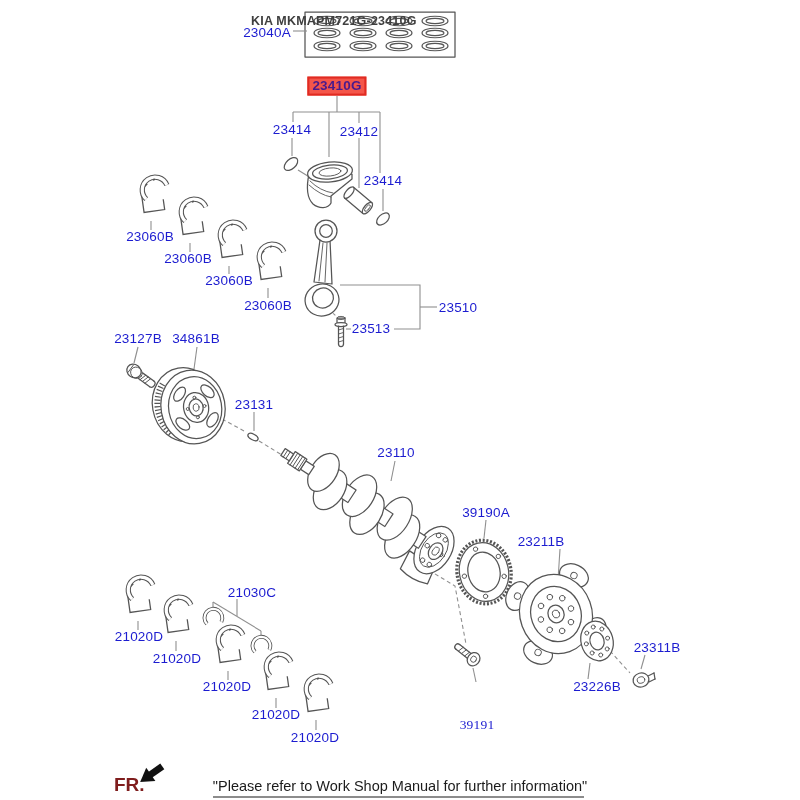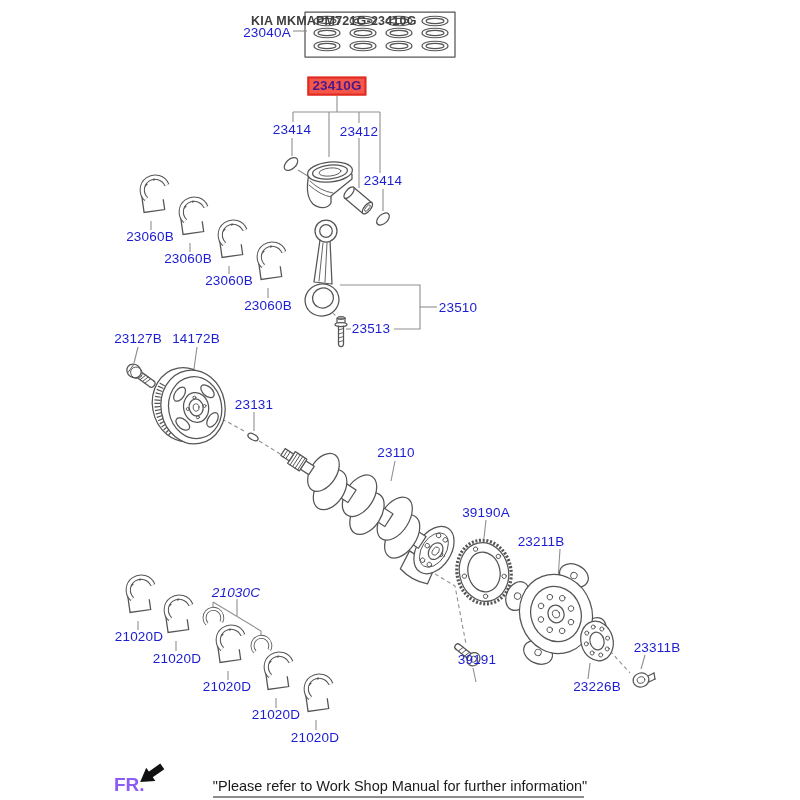--- a/index.html
+++ b/index.html
@@ -22,21 +22,21 @@
     white-space:nowrap;line-height:1.1;cursor:pointer;
   }
   .part-label.highlighted{
     background:var(--highlight_bg);border:2px solid var(--highlight_border);
     color:var(--highlight_text);padding:0 3px;font-weight:bold;
   }
   #catalog-title{
     position:absolute;left:221px;top:14px;z-index:4;
     font-size:12.5px;font-weight:600;color:#3f3f3f;letter-spacing:.2px;white-space:nowrap;padding-left:30px;
   }
-  #fr-label{position:absolute;left:114px;top:774px;z-index:3;font-size:19px;font-weight:bold;color:#8b5cf6;}
+  #fr-label{position:absolute;left:114px;top:774px;z-index:3;font-size:19px;font-weight:bold;color:#7f1d1d;}
   #footer-note{
     position:absolute;left:400px;top:786px;transform:translate(-50%,-50%);z-index:3;
     font-size:14.5px;color:#1b1b1b;white-space:nowrap;
   }
   #bottom-rule{position:absolute;left:213px;top:796px;width:371px;height:2px;background:#8c8c8c;z-index:2;}
 </style>
 </head>
 <body>
 
 <div id="stage">
@@ -357,32 +357,32 @@
       <div class="part-label" style="left: 292px; top: 130px;">23414</div>
       <div class="part-label" style="left: 359px; top: 116px; margin-top: 16px;">23412</div>
       <div class="part-label" style="left: 383px; top: 181px;">23414</div>
       <div class="part-label" style="left: 150px; top: 237px;">23060B</div>
       <div class="part-label" style="left: 188px; top: 259px;">23060B</div>
       <div class="part-label" style="left: 229px; top: 281px;">23060B</div>
       <div class="part-label" style="left: 268px; top: 306px;">23060B</div>
       <div class="part-label" style="left: 458px; top: 308px;">23510</div>
       <div class="part-label" style="left: 371px; top: 329px;">23513</div>
       <div class="part-label" style="left: 138px; top: 339px;">23127B</div>
-      <div class="part-label" style="left: 196px; top: 339px;">14172B</div>
+      <div class="part-label" style="left: 196px; top: 339px;">34861B</div>
       <div class="part-label" style="left: 254px; top: 405px;">23131</div>
       <div class="part-label" style="left: 396px; top: 453px;">23110</div>
       <div class="part-label" style="left: 486px; top: 513px;">39190A</div>
       <div class="part-label" style="left: 541px; top: 542px;">23211B</div>
-      <div class="part-label" style="left: 236px; top: 593px; font-style: italic;">21030C</div>
+      <div class="part-label" style="left: 252px; top: 593px;">21030C</div>
       <div class="part-label" style="left: 139px; top: 637px;">21020D</div>
       <div class="part-label" style="left: 177px; top: 659px;">21020D</div>
       <div class="part-label" style="left: 227px; top: 687px;">21020D</div>
       <div class="part-label" style="left: 276px; top: 715px;">21020D</div>
       <div class="part-label" style="left: 315px; top: 738px;">21020D</div>
-      <div class="part-label" style="left: 477px; top: 660px;">39191</div>
+      <div class="part-label" style="left: 477px; top: 725px; font-family: Liberation Serif, serif;">39191</div>
       <div class="part-label" style="left: 597px; top: 687px;">23226B</div>
       <div class="part-label" style="left: 645px; top: 648px; margin-left: 12px;">23311B</div>
     </div>
 
   <div id="fr-label">FR.</div>
   <div id="footer-note">"Please refer to Work Shop Manual for further information"</div>
   <div id="bottom-rule"></div>
 </div>
 
 </body></html>

